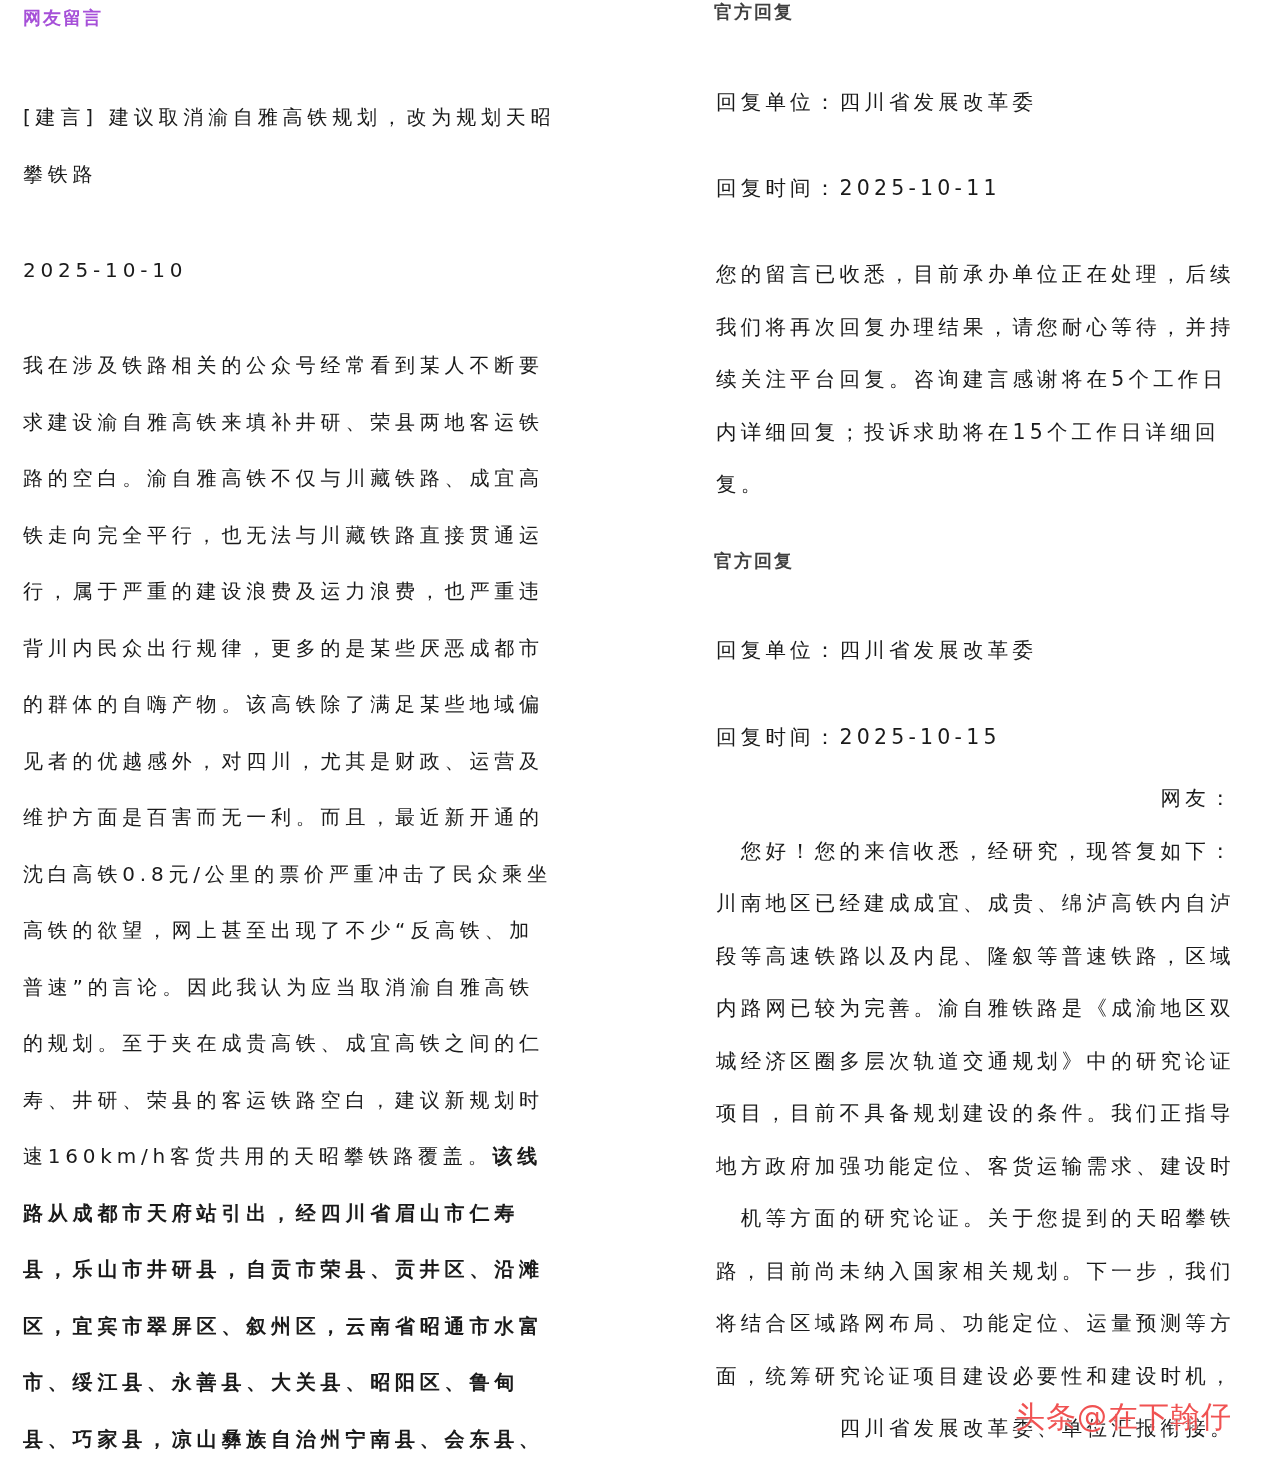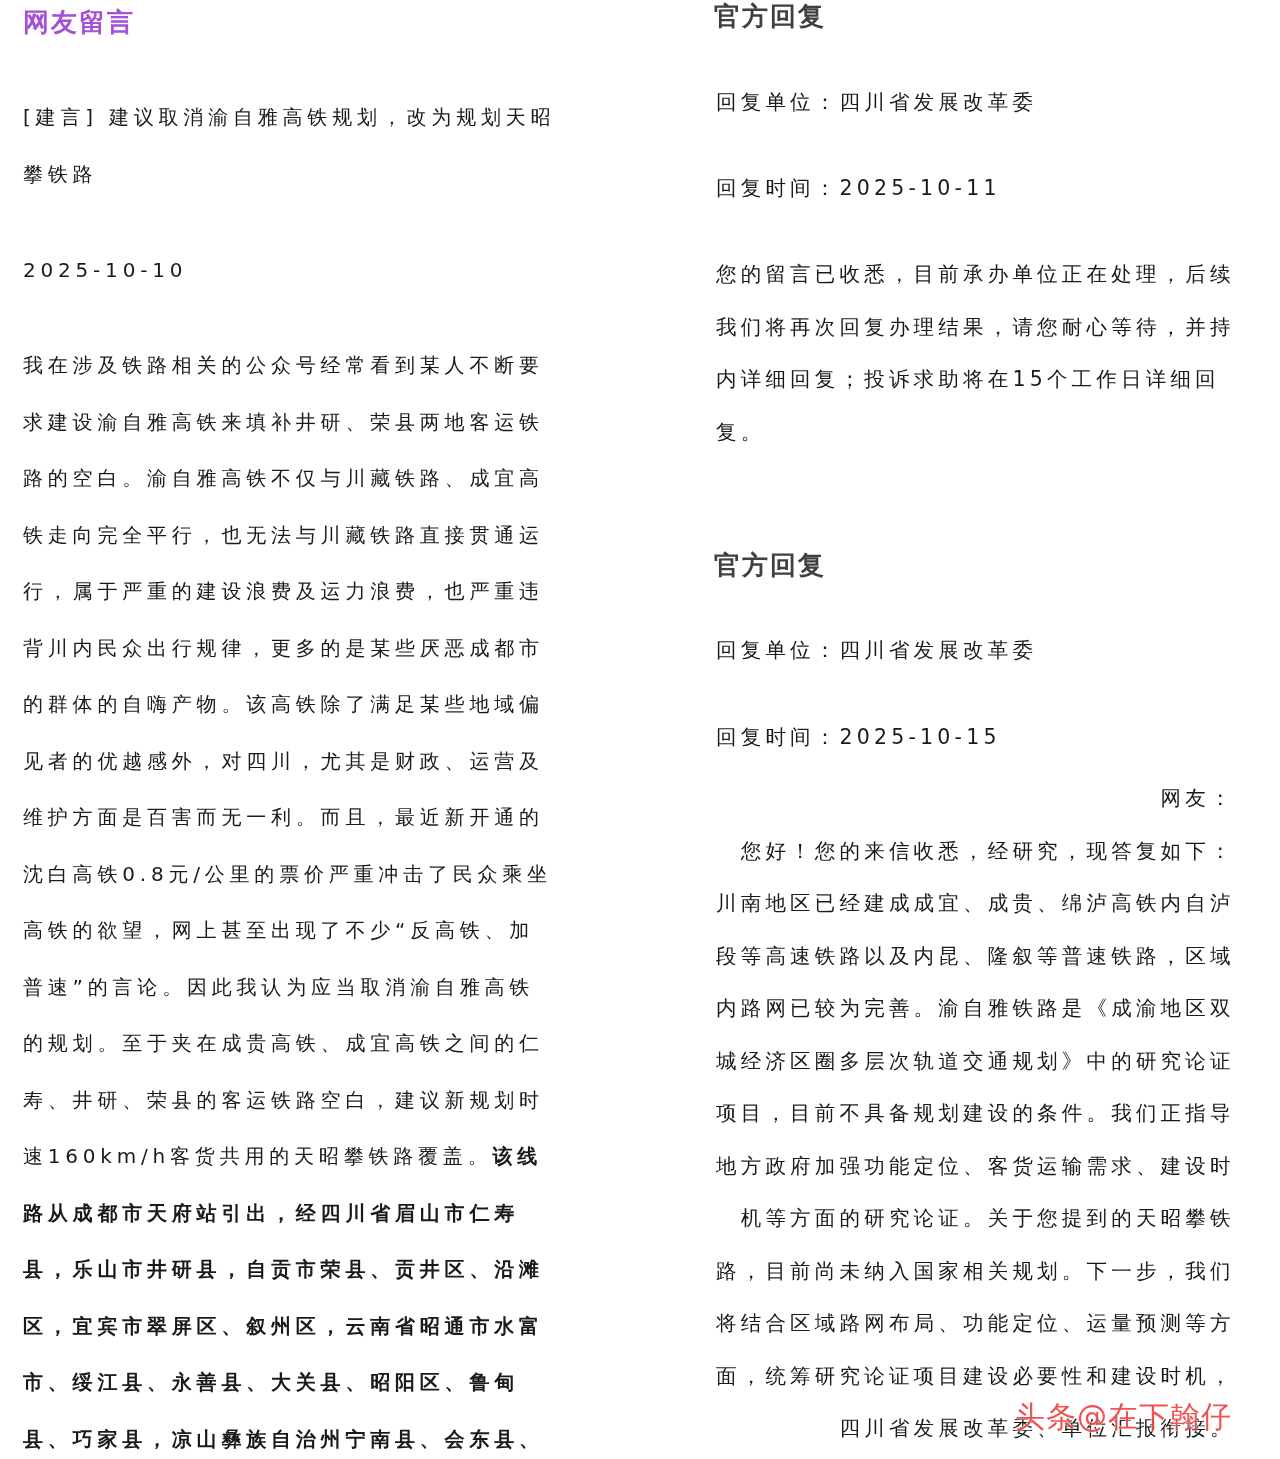--- a/index.html
+++ b/index.html
@@ -22,21 +22,21 @@
     .col-left {
       left: 23px;
       width: 592px;
     }
     .col-right {
       left: 714px;
       width: 532px;
     }
     .heading {
       font-weight: bold;
-      font-size: 26px;
+      font-size: 18px;
       letter-spacing: 2px;
       margin: 0;
       line-height: 1;
     }
     .heading-purple { color: #a650d8; }
     .heading-red { color: #404040; }
 
     .lt {
       font-size: 20px;
       letter-spacing: 4.8px;
@@ -115,20 +115,21 @@
     </div>
     <div style="position:absolute; top:75px; left:0;">
       <p class="rt"><span>回复单位：</span><span>四川省发展改革委</span></p>
     </div>
     <div style="position:absolute; top:161px; left:0;">
       <p class="rt"><span>回复时间：</span><span>2025-10-11</span></p>
     </div>
     <div style="position:absolute; top:247px; left:0;">
       <p class="rt">您的留言已收悉，目前承办单位正在处理，后续</p>
       <p class="rt">我们将再次回复办理结果，请您耐心等待，并持</p>
+      <p class="rt">续关注平台回复。咨询建言感谢将在5个工作日</p>
       <p class="rt">内详细回复；投诉求助将在15个工作日详细回</p>
       <p class="rt">复。</p>
     </div>
   </div>
 
   <div>
     <div style="position:absolute; top:552px; left:0;">
       <h2 class="heading heading-red">官方回复</h2>
     </div>
     <div style="position:absolute; top:623px; left:0;">

